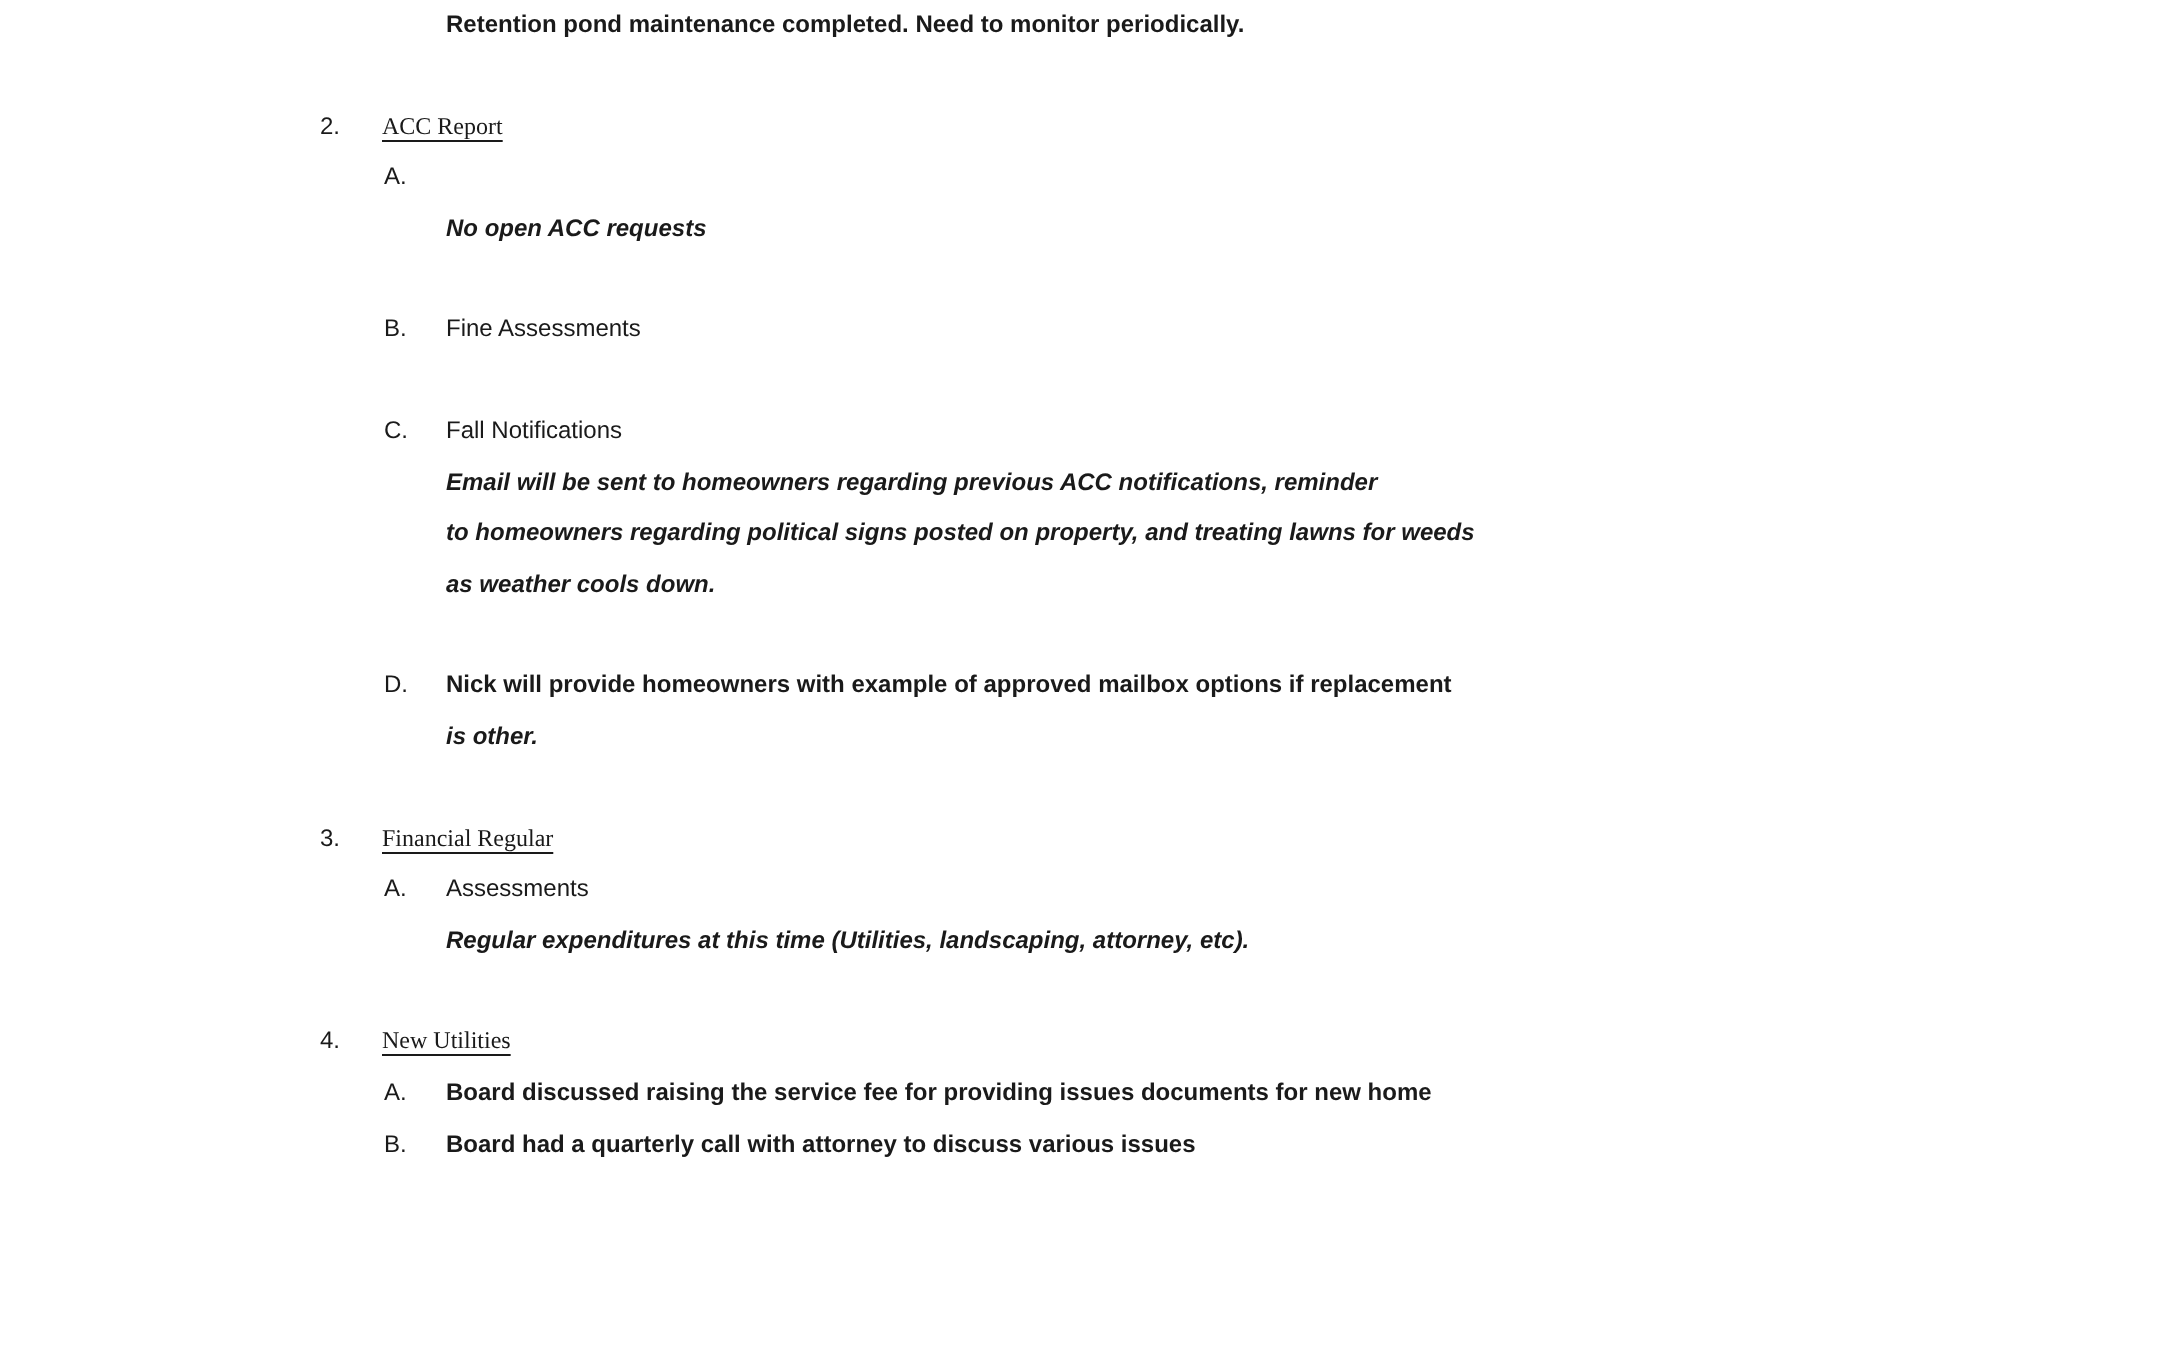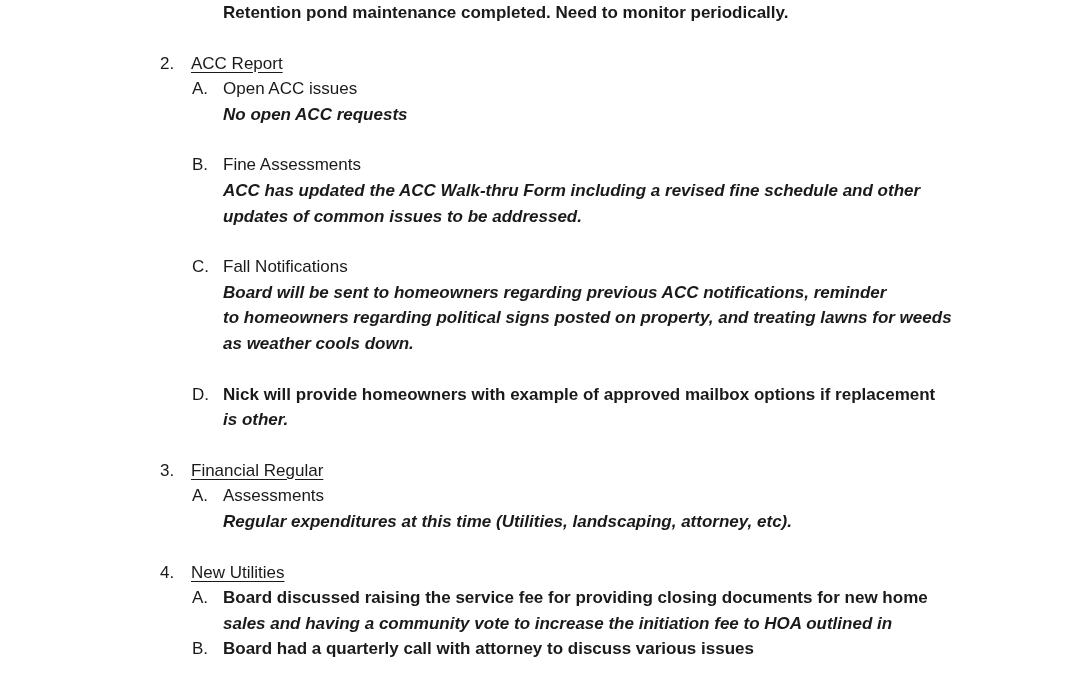--- a/index.html
+++ b/index.html
@@ -8,21 +8,21 @@
     background: #ffffff;
     overflow: hidden;
     font-family: "Liberation Sans", sans-serif;
   }
   .page {
     position: relative;
     width: 1080px; height: 675px;
     background: #ffffff;
     overflow: hidden;
     color: #1a1a1a;
-    font-size: 17px;
+    font-size: 12px;
     line-height: 25.6px;
   }
   .content {
     position: absolute;
     left: 160px; top: 0;
     width: 810px;
   }
   .gap { margin-bottom: 25px; }
 
   .intro-line {
@@ -33,20 +33,21 @@
   .section-header { display: flex; }
   .section-number {
     flex: none;
     width: 31px;
     font-weight: 400;
   }
   .section-title {
     font-weight: 400;
     text-decoration: underline;
     text-underline-offset: 3px;
+    font-family: Liberation Serif, serif;
   }
 
   .item { padding-left: 32px; }
   .item-row { display: flex; }
   .item-letter {
     flex: none;
     width: 31px;
     font-weight: 400;
   }
   .item-title { font-weight: 400; }
@@ -60,43 +61,38 @@
 <div class="page">
   <div class="content">
       <div class="intro-line gap">Retention pond maintenance completed. Need to monitor periodically.</div>
       <div class="section-header">
         <span class="section-number">2.</span>
         <span class="section-title">ACC Report</span>
       </div>
       <div class="item gap">
         <div class="item-row">
           <span class="item-letter">A.</span>
-          <span class="item-title">Open ACC issues</span>
         </div>
         <div class="item-body">
           <div class="body-line">No open ACC requests</div>
         </div>
       </div>
       <div class="item gap">
         <div class="item-row">
           <span class="item-letter">B.</span>
           <span class="item-title">Fine Assessments</span>
         </div>
-        <div class="item-body">
-          <div class="body-line">ACC has updated the ACC Walk-thru Form including a revised fine schedule and other</div>
-          <div class="body-line">updates of common issues to be addressed.</div>
-        </div>
       </div>
       <div class="item gap">
         <div class="item-row">
           <span class="item-letter">C.</span>
           <span class="item-title">Fall Notifications</span>
         </div>
         <div class="item-body">
-          <div class="body-line">Board will be sent to homeowners regarding previous ACC notifications, reminder</div>
+          <div class="body-line">Email will be sent to homeowners regarding previous ACC notifications, reminder</div>
           <div class="body-line">to homeowners regarding political signs posted on property, and treating lawns for weeds</div>
           <div class="body-line">as weather cools down.</div>
         </div>
       </div>
       <div class="item gap">
         <div class="item-row">
           <span class="item-letter">D.</span>
           <span class="item-lead">Nick will provide homeowners with example of approved mailbox options if replacement</span>
         </div>
         <div class="item-body">
@@ -116,24 +112,23 @@
           <div class="body-line">Regular expenditures at this time (Utilities, landscaping, attorney, etc).</div>
         </div>
       </div>
       <div class="section-header">
         <span class="section-number">4.</span>
         <span class="section-title">New Utilities</span>
       </div>
       <div class="item">
         <div class="item-row">
           <span class="item-letter">A.</span>
-          <span class="item-lead">Board discussed raising the service fee for providing closing documents for new home</span>
+          <span class="item-lead">Board discussed raising the service fee for providing issues documents for new home</span>
         </div>
         <div class="item-body">
-          <div class="body-line">sales and having a community vote to increase the initiation fee to HOA outlined in</div>
         </div>
       </div>
       <div class="item">
         <div class="item-row">
           <span class="item-letter">B.</span>
           <span class="item-lead">Board had a quarterly call with attorney to discuss various issues</span>
         </div>
       </div>
     </div>
 </div>

